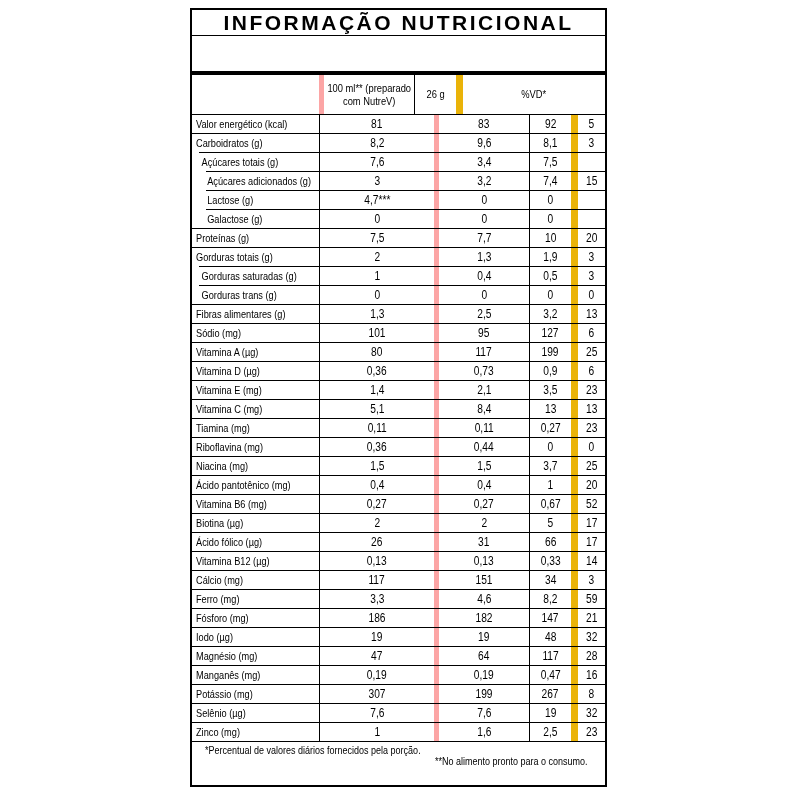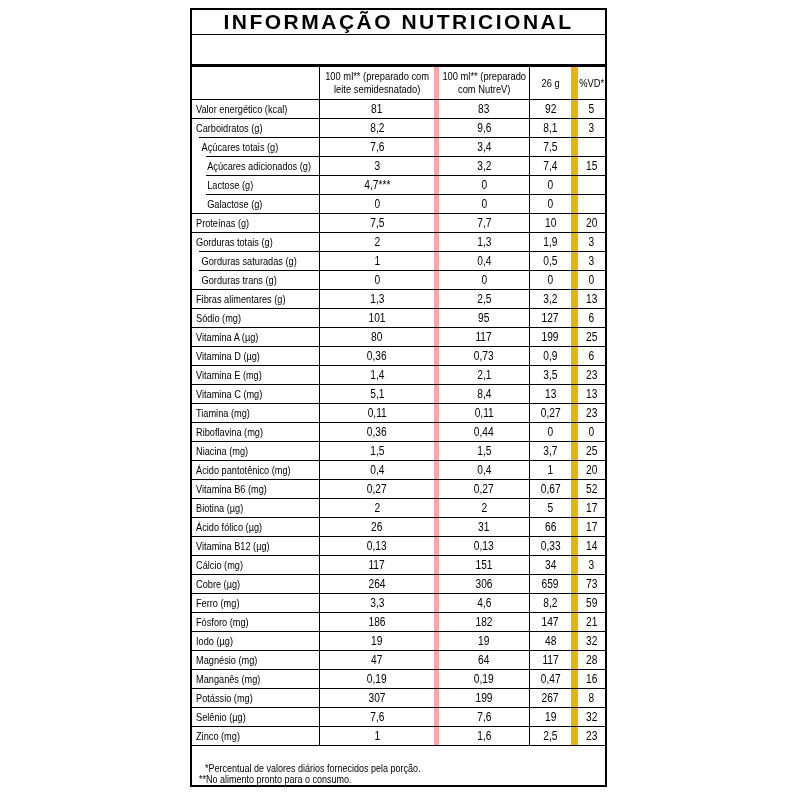--- a/index.html
+++ b/index.html
@@ -109,44 +109,40 @@
     font-size: 11.5px;
   }
   .foot-sep { height: 1px; background: #000000; }
   .footnotes {
     flex: 1;
     padding-top: 3px;
     font-size: 10px;
     line-height: 11px;
   }
   .fn .cond { display: inline-block; transform: scaleX(0.9); transform-origin: 0 50%; white-space: pre; }
-  .fn1 { padding-left: 13px; margin-top: 14px; }
-  .fn2 { padding-left: 7px; }
+  .fn1 { padding-left: 13px; }
+  .fn2 { padding-left: 7px; text-align: right; }
 </style>
 </head>
 <body>
 
 <div class="page">
   <div class="label-box">
 
     <div class="title">INFORMAÇÃO NUTRICIONAL</div>
 
     <div class="servings">
     </div>
 
     <div class="thick-bar"></div>
 
     <div class="header-row">
       <div class="cell w-lbl">
           <span class="cond"></span>
         </div>
-      <div class="cell w-c1">
-          <span class="cond">100 ml** (preparado com
-leite semidesnatado)</span>
-        </div>
       <div class="cell w-c2">
           <span class="cond">100 ml** (preparado
 com NutreV)</span>
         </div>
       <div class="cell w-c3">
           <span class="cond">26 g</span>
         </div>
       <div class="cell w-c4">
           <span class="cond">%VD*</span>
         </div>
@@ -594,38 +590,20 @@
             <span class="cond-val">117</span>
           </div>
           <div class="cell w-c2">
             <span class="cond-val">151</span>
           </div>
           <div class="cell w-c3">
             <span class="cond-val">34</span>
           </div>
           <div class="cell w-c4">
             <span class="cond-val">3</span>
-          </div>
-        </div>
-        <div class="row">
-          <div class="sep" style="left: 0px;"></div>
-          <div class="cell w-lbl lbl">
-            <span class="cond-lbl" style="padding-left: 5px;">Cobre (µg)</span>
-          </div>
-          <div class="cell w-c1">
-            <span class="cond-val">264</span>
-          </div>
-          <div class="cell w-c2">
-            <span class="cond-val">306</span>
-          </div>
-          <div class="cell w-c3">
-            <span class="cond-val">659</span>
-          </div>
-          <div class="cell w-c4">
-            <span class="cond-val">73</span>
           </div>
         </div>
         <div class="row">
           <div class="sep" style="left: 0px;"></div>
           <div class="cell w-lbl lbl">
             <span class="cond-lbl" style="padding-left: 5px;">Ferro (mg)</span>
           </div>
           <div class="cell w-c1">
             <span class="cond-val">3,3</span>
           </div>

